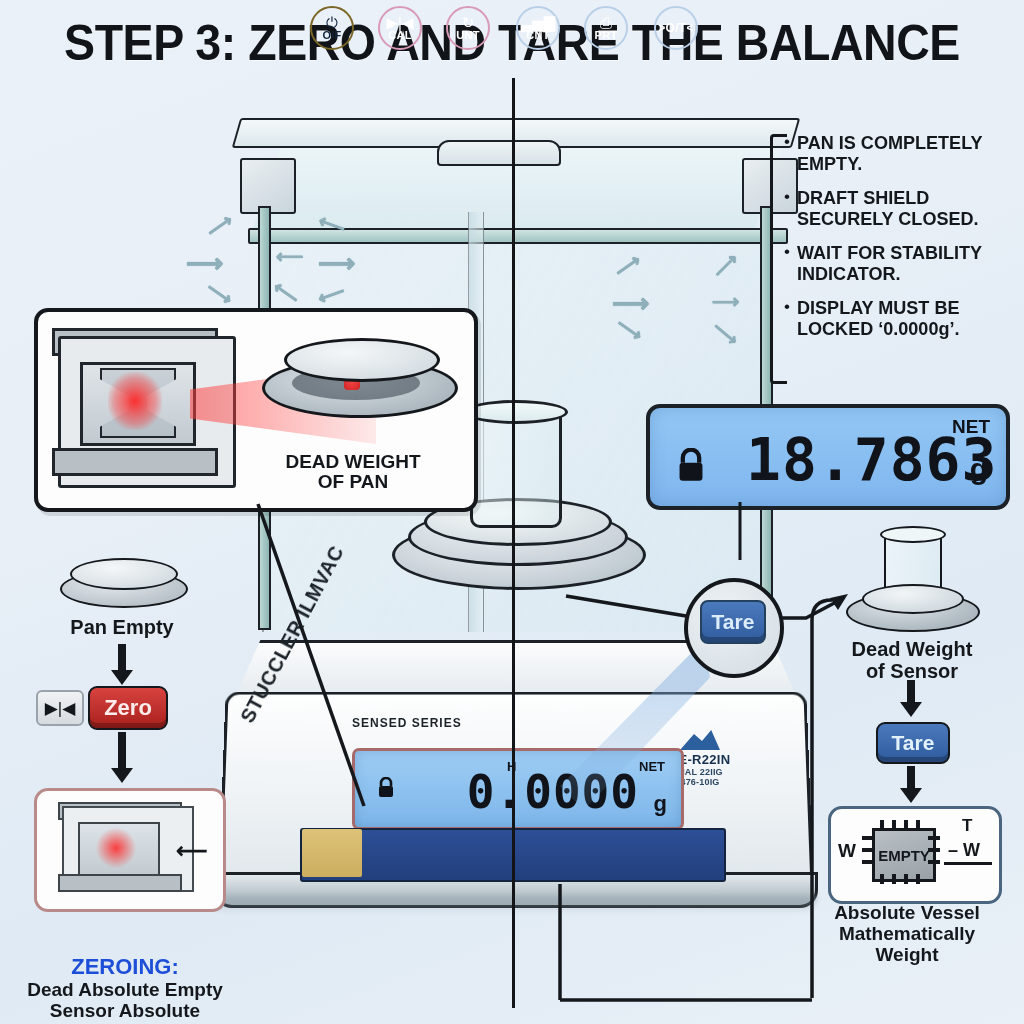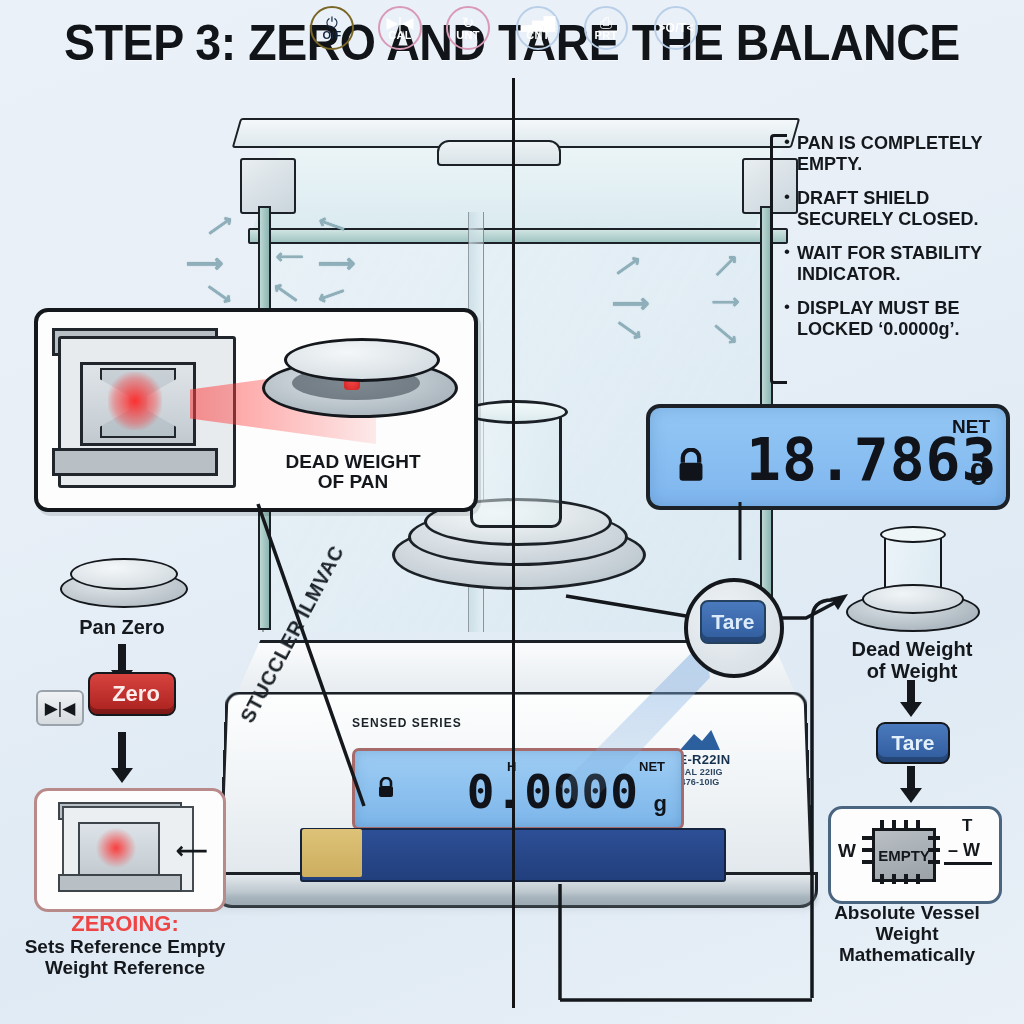--- a/index.html
+++ b/index.html
@@ -242,46 +242,45 @@
   #ins-pan-post{left:344px;top:368px;width:16px;height:22px;background:radial-gradient(ellipse at 50% 40%,#ff4d4d,#c22);border-radius:4px;}
   #ins-caption{left:278px;top:452px;width:150px;text-align:center;font-weight:800;font-size:19px;line-height:20px;color:#14181c;}
 
   
   #z-pan-base{left:60px;top:570px;width:124px;height:34px;border:2.5px solid #14181c;border-radius:50%;background:radial-gradient(ellipse at 40% 30%,#e6ebef,#a8b3bb);}
   #z-pan-top{left:70px;top:558px;width:104px;height:28px;border:2.5px solid #14181c;border-radius:50%;background:radial-gradient(ellipse at 40% 28%,#f4f7f9,#ccd5db);}
   #z-label{left:48px;top:616px;width:148px;text-align:center;font-weight:800;font-size:20px;color:#14181c;}
   .arrow-v{width:8px;background:#14181c;}
   .arrow-head{width:0;height:0;border-left:11px solid transparent;border-right:11px solid transparent;border-top:15px solid #14181c;}
   #zero-btn{
-    left:88px;top:672px;width:76px;height:40px;
+    left:88px;top:686px;width:76px;height:40px;
     background:linear-gradient(180deg,#d8433f,#a8201d);
     border:2.5px solid #14181c;border-radius:9px;
     display:flex;align-items:center;justify-content:center;
     color:#fdecec;font-weight:800;font-size:22px;
     box-shadow:inset 0 -5px 0 rgba(0,0,0,.25);
-    padding-left:8px;
   }
   #zero-ico{
     left:36px;top:690px;width:44px;height:32px;
     background:linear-gradient(180deg,#f0f2f4,#d6dbe0);
     border:2.5px solid #9aa3ab;border-radius:6px;
     display:flex;align-items:center;justify-content:center;font-size:17px;color:#14181c;
   }
   #zero-box{
     left:34px;top:788px;width:186px;height:118px;
     background:#fdfdfd;border:3px solid #b98a8a;border-radius:14px;
   }
   #zb-frame{left:62px;top:806px;width:128px;height:82px;border:2.5px solid #444b51;background:#eceff1;}
   #zb-top{left:58px;top:802px;width:120px;height:14px;background:#b8c0c6;border:2.5px solid #3d444a;}
   #zb-bot{left:58px;top:874px;width:120px;height:14px;background:#b8c0c6;border:2.5px solid #3d444a;}
   #zb-blk{left:78px;top:822px;width:78px;height:50px;background:linear-gradient(180deg,#dde3e8,#c3cbd1);border:2.5px solid #3d444a;}
   #zb-glow{left:96px;top:828px;width:40px;height:40px;background:radial-gradient(ellipse,rgba(255,45,45,.9),rgba(255,45,45,0) 72%);}
   #zb-arrow{left:176px;top:838px;font-size:22px;color:#14181c;font-weight:900;}
   #zeroing-cap{left:12px;top:912px;width:226px;text-align:center;}
-  .cap-head{font-weight:800;font-size:22px;color:#ef4444;line-height:24px;}
+  .cap-head{font-weight:800;font-size:22px;color:#1d4ed8;line-height:24px;margin-top:43px;}
   .cap-body{font-weight:800;font-size:19px;color:#14181c;line-height:21px;}
 
   
   #t-beaker{left:884px;top:530px;width:54px;height:74px;border:2.5px solid #14181c;border-radius:3px 3px 7px 7px;background:linear-gradient(100deg,rgba(242,249,251,.6),rgba(214,234,238,.42));}
   #t-beaker-rim{left:880px;top:526px;width:62px;height:13px;border:2.5px solid #14181c;border-radius:50%;background:#eef6f8;}
   #t-pan-base{left:846px;top:592px;width:130px;height:36px;border:2.5px solid #14181c;border-radius:50%;background:radial-gradient(ellipse at 40% 30%,#dfe6eb,#9aa6af);}
   #t-pan-top{left:862px;top:584px;width:98px;height:26px;border:2.5px solid #14181c;border-radius:50%;background:radial-gradient(ellipse at 40% 30%,#f1f5f7,#c6d0d7);}
   #t-label{left:836px;top:638px;width:152px;text-align:center;font-weight:800;font-size:20px;line-height:22px;color:#14181c;}
   #tare-btn{
     left:876px;top:722px;width:70px;height:38px;
@@ -475,51 +474,51 @@
   <div class="abs" id="ins-pan-inner"></div>
   <div class="abs" id="ins-pan-post"></div>
   <div class="abs" id="ins-pan-top"></div>
   <div class="abs" id="ins-caption">
     <div>DEAD WEIGHT</div>
     <div>OF PAN</div>
   </div>
 
   <div class="abs" id="z-pan-base"></div>
   <div class="abs" id="z-pan-top"></div>
-  <div class="abs" id="z-label">Pan Zero</div>
+  <div class="abs" id="z-label">Pan Empty</div>
   <div class="abs arrow-v" style="left:118px;top:644px;height:28px"></div>
   <div class="abs arrow-head" style="left:111px;top:670px"></div>
   <div class="abs" id="zero-ico">▶|◀</div>
   <div class="abs" id="zero-btn">Zero</div>
   <div class="abs arrow-v" style="left:118px;top:732px;height:38px"></div>
   <div class="abs arrow-head" style="left:111px;top:768px"></div>
   <div class="abs" id="zero-box"></div>
   <div class="abs" id="zb-top"></div>
   <div class="abs" id="zb-frame"></div>
   <div class="abs" id="zb-blk"></div>
   <div class="abs" id="zb-glow"></div>
   <div class="abs" id="zb-bot"></div>
   <div class="abs" id="zb-arrow">⟵</div>
   <div class="abs" id="zeroing-cap">
     <div class="cap-head">ZEROING:</div>
-    <div class="cap-body">Sets Reference Empty</div>
-    <div class="cap-body">Weight Reference</div>
+    <div class="cap-body">Dead Absolute Empty</div>
+    <div class="cap-body">Sensor Absolute</div>
   </div>
 
   <div class="abs" id="mag-cone"></div>
   <div class="abs" id="mag"></div>
   <div class="abs" id="mag-btn">Tare</div>
 
   <div class="abs" id="t-beaker"></div>
   <div class="abs" id="t-beaker-rim"></div>
   <div class="abs" id="t-pan-base"></div>
   <div class="abs" id="t-pan-top"></div>
   <div class="abs" id="t-label">
     <div>Dead Weight</div>
-    <div>of Weight</div>
+    <div>of Sensor</div>
   </div>
   <div class="abs arrow-v" style="left:907px;top:680px;height:24px"></div>
   <div class="abs arrow-head" style="left:900px;top:702px"></div>
   <div class="abs" id="tare-btn">Tare</div>
   <div class="abs arrow-v" style="left:907px;top:766px;height:24px"></div>
   <div class="abs arrow-head" style="left:900px;top:788px"></div>
 
   <div class="abs" id="chip-box"></div>
   <div class="abs" id="chip">EMPTY</div>
   <div class="abs pin" style="left:880px;top:820px;width:4px;height:10px"></div>
@@ -536,22 +535,22 @@
   <div class="abs pin" style="left:928px;top:836px;width:12px;height:4px"></div>
   <div class="abs pin" style="left:928px;top:848px;width:12px;height:4px"></div>
   <div class="abs pin" style="left:928px;top:860px;width:12px;height:4px"></div>
   <div class="abs" id="chip-w">W</div>
   <div class="abs" id="chip-t">T</div>
   <div class="abs" id="chip-mw">– W</div>
   <div class="abs" id="chip-line"></div>
 
   <div class="abs" id="taring-cap">
     <div class="cap-body">Absolute Vessel</div>
+    <div class="cap-body">Mathematically</div>
     <div class="cap-body">Weight</div>
-    <div class="cap-body">Mathematically</div>
   </div>
 
   <svg class="ink">
     <line x1="258" y1="504" x2="364" y2="806" stroke="#14181c" stroke-width="3.5"></line>
     <line x1="566" y1="596" x2="686" y2="616" stroke="#14181c" stroke-width="3.5"></line>
     <path d="M740 502 L740 560" stroke="#14181c" stroke-width="3" fill="none"></path>
     <path d="M782 618 L806 618 L840 600" stroke="#14181c" stroke-width="3.5" fill="none"></path>
     <polygon points="848,594 830,598 838,610" fill="#14181c"></polygon>
     <path d="M812 998 L812 620 Q812 600 832 600" stroke="#14181c" stroke-width="3.5" fill="none"></path>
     <path d="M560 1000 L812 1000" stroke="#14181c" stroke-width="3.5" fill="none"></path>

